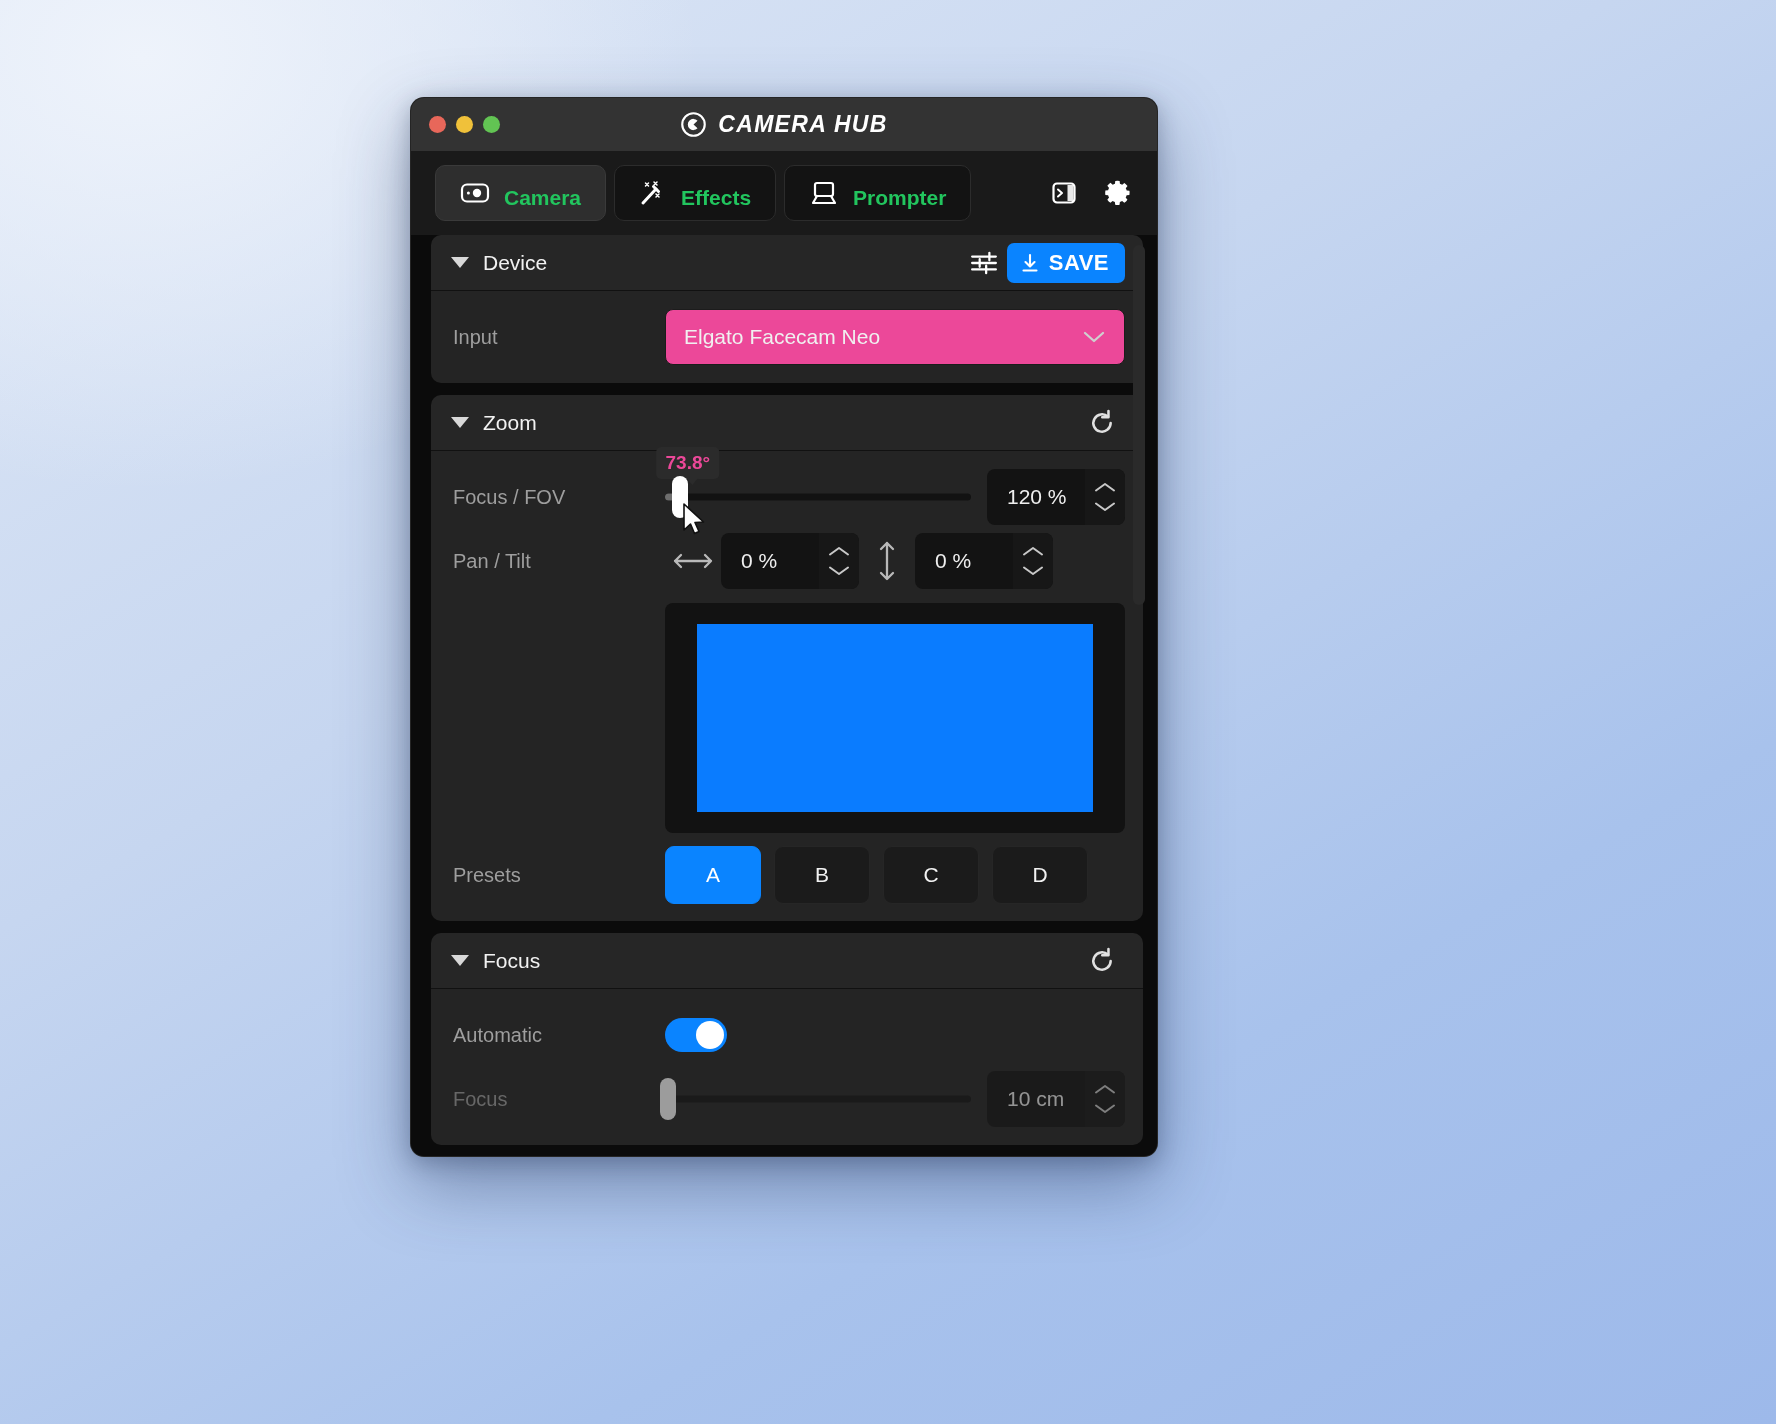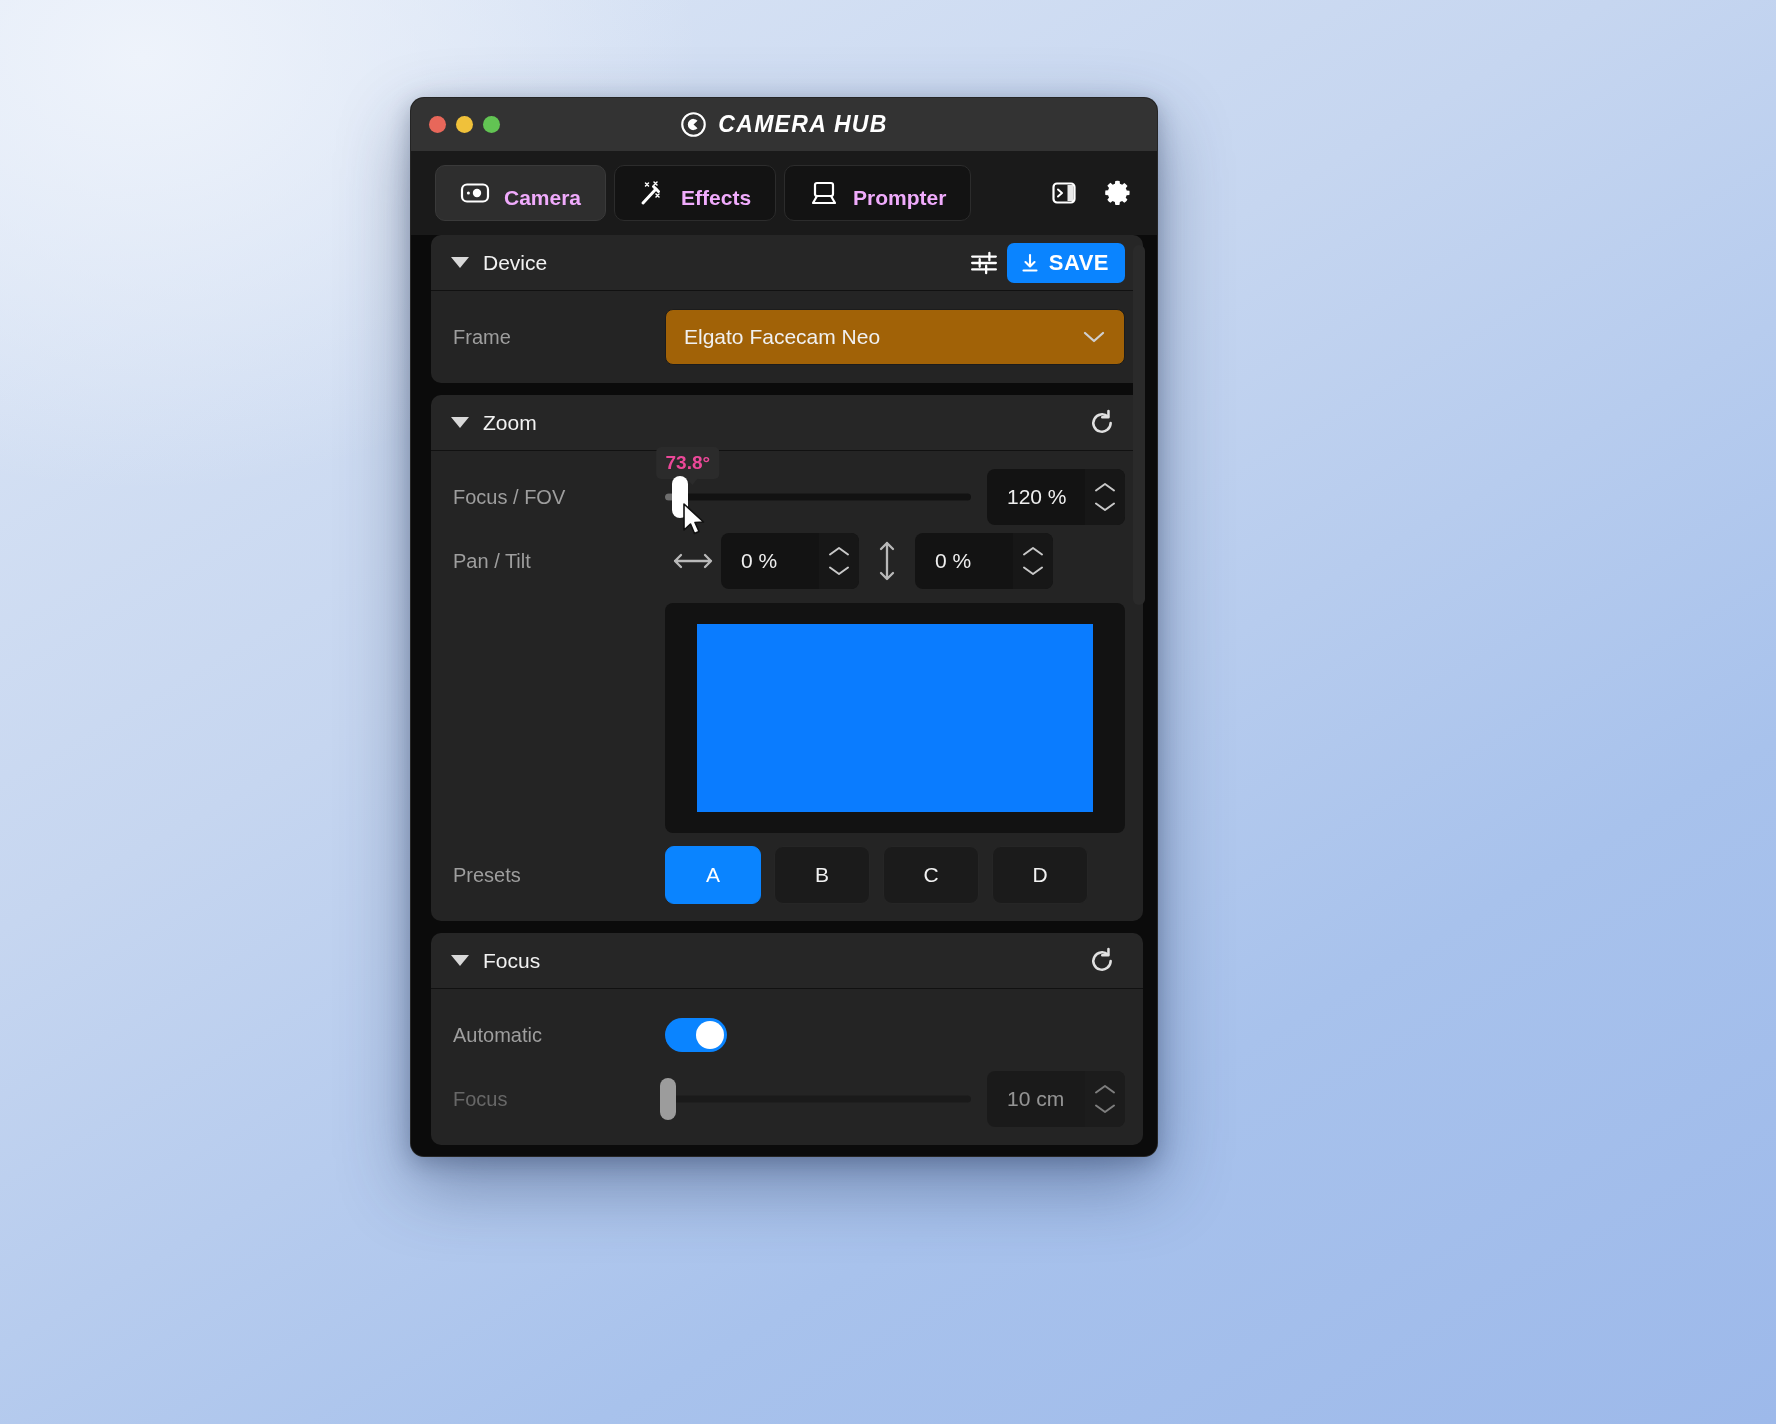--- a/index.html
+++ b/index.html
@@ -61,21 +61,21 @@
   .tab {
     height: 56px;
     border-radius: 10px;
     display: flex; align-items: center; gap: 14px;
     padding: 0 24px;
     background: #131313;
     border: 1px solid #2c2c2c;
     cursor: pointer;
   }
   .tab.active { background: #2e2e2e; border-color: #3a3a3a; }
-  .tab-label { color: #f0abfc; font-size: 21px; font-weight: bold; margin-top: 9px; }
+  .tab-label { color: #22c55e; font-size: 21px; font-weight: bold; margin-top: 9px; }
   .tabbar-spacer { flex: 1; }
   .icon-btn {
     width: 46px; height: 46px;
     display: flex; align-items: center; justify-content: center;
     cursor: pointer; border-radius: 8px;
   }
 
   
   .content {
     position: relative;
@@ -126,21 +126,21 @@
   }
   .panel-body { background: #242424; padding: 14px 0; }
 
   
   .row { display: flex; align-items: center; min-height: 64px; padding: 0 18px 0 22px; }
   .row-label { width: 212px; color: #9e9e9e; font-size: 20px; flex: none; }
   .row-ctrl { display: flex; align-items: center; flex: 1; gap: 0; }
 
   
   .select {
-    flex: 1; height: 56px; background: #a16207;
+    flex: 1; height: 56px; background: #ec4899;
     border-radius: 8px; display: flex; align-items: center;
     padding: 0 18px; cursor: pointer;
     border: 1px solid #1c1c1c;
     gap: 24px;
   }
   .select-value { flex: 1; color: #f0f0f0; font-size: 21px; }
   .chev { color: #cfcfcf; font-size: 22px; line-height: 1; }
 
   
   .slider-wrap { position: relative; flex: 1; height: 56px; display: flex; align-items: center; margin-right: 16px; }
@@ -305,21 +305,21 @@
         </div>
         <div class="save-btn">
           <svg width="22" height="22" viewBox="0 0 22 22">
             <path d="M11 3v11 M6.5 10l4.5 4.5 4.5-4.5 M4.5 18.5h13" fill="none" stroke="#fff" stroke-width="2.1" stroke-linecap="round" stroke-linejoin="round"></path>
           </svg>
           <span>SAVE</span>
         </div>
       </div>
       <div class="panel-body">
         <div class="row">
-          <div class="row-label">Frame</div>
+          <div class="row-label">Input</div>
           <div class="row-ctrl">
             <div class="select">
               <span class="select-value">Elgato Facecam Neo</span>
               <svg class="chev" width="24" height="16" viewBox="0 0 24 16">
                 <path d="M3 4l9 8 9-8" fill="none" stroke="#cfcfcf" stroke-width="2.3" stroke-linecap="round" stroke-linejoin="round"></path>
               </svg>
             </div>
           </div>
         </div>
       </div>

